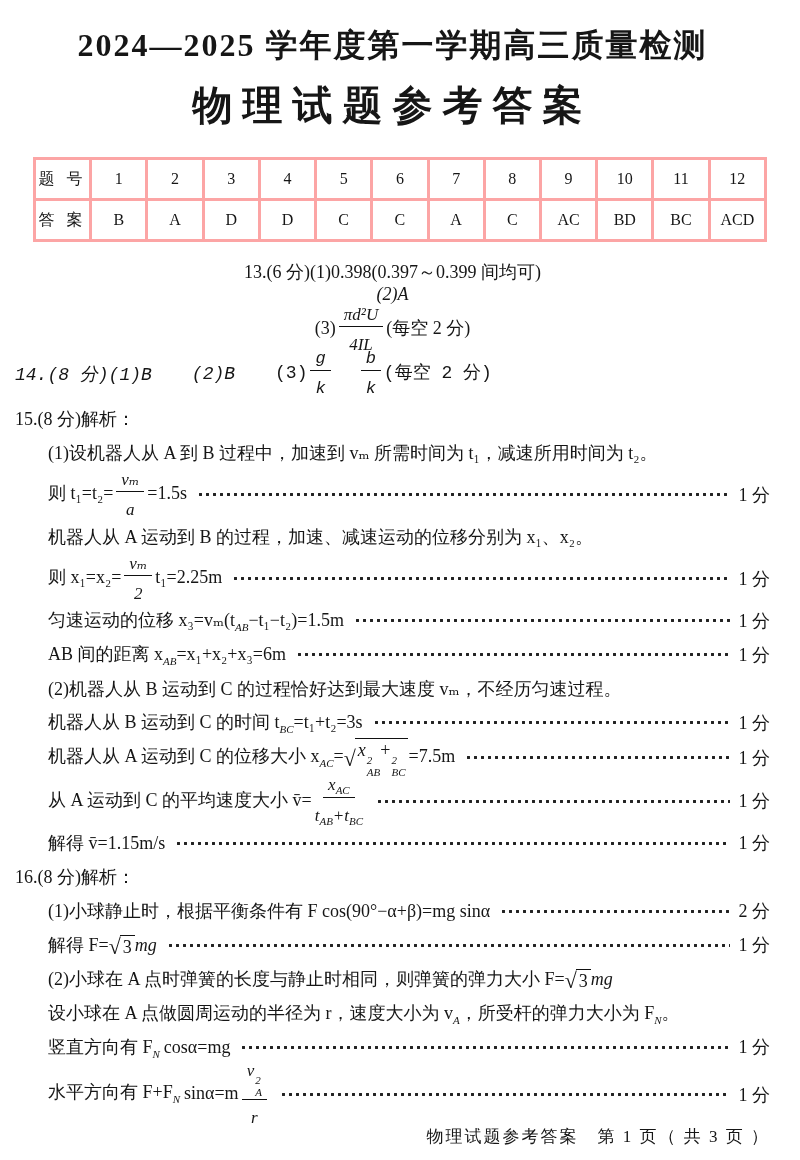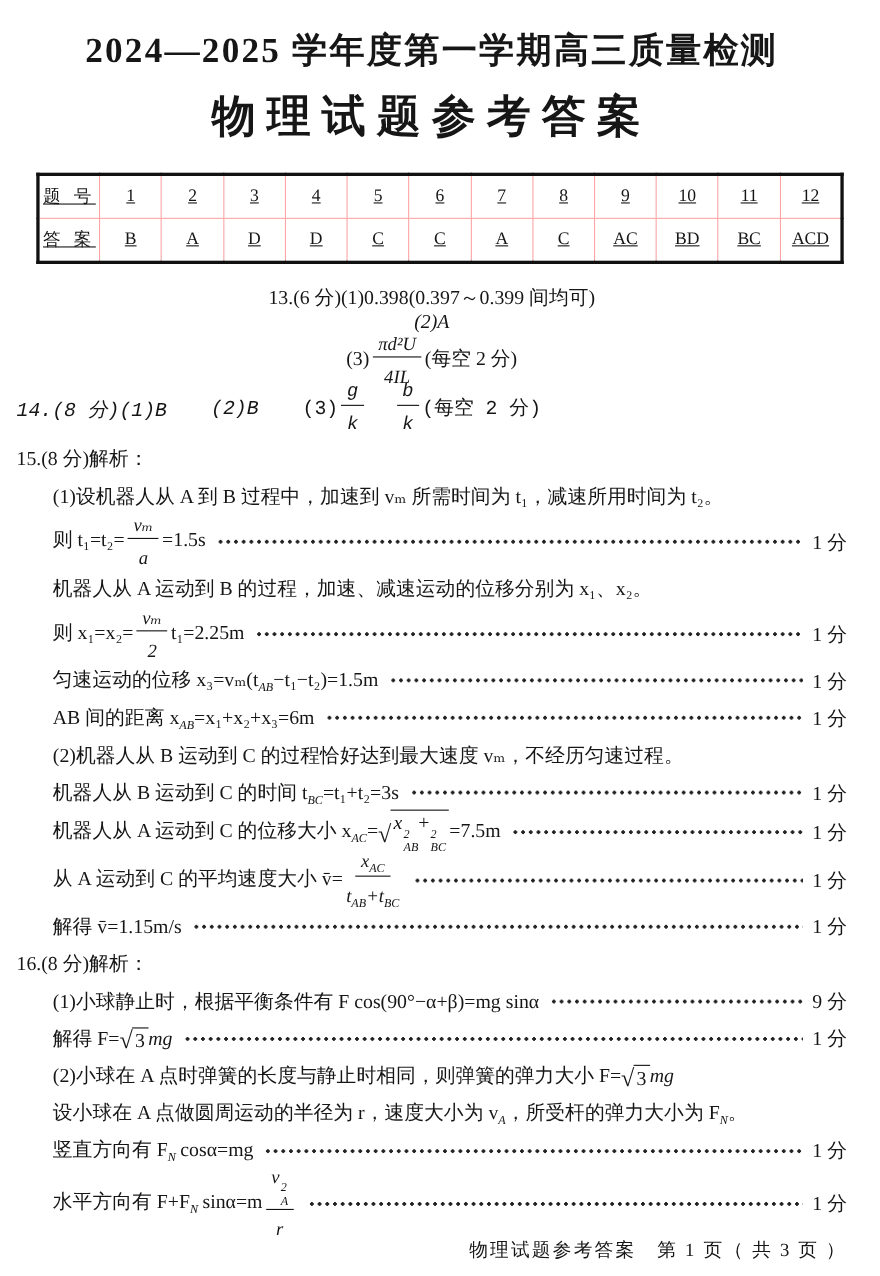--- a/index.html
+++ b/index.html
@@ -8,21 +8,21 @@
     font-family:"Liberation Serif","DejaVu Serif",serif;
     font-size:18px;overflow:hidden;
   }
   .page{box-sizing:border-box;display:flex;flex-direction:column;height:100%;
         padding:14px 30px 8px 15px;}
   .title1{text-align:center;font-weight:700;font-size:32px;letter-spacing:2px;margin-top:10px;}
   .title2{text-align:center;font-weight:800;font-size:40px;letter-spacing:10px;margin-top:10px;
           font-family:"Liberation Sans","DejaVu Sans",sans-serif;}
   table.ans{width:734px;margin:24px 0 0 18px;border-collapse:collapse;border:3px solid #111;
             table-layout:fixed;text-align:center;font-size:16px;}
-  table.ans td{border:1px solid #fca5a5;height:38px;padding:0;text-decoration:underline;}
+  table.ans td{border:3px solid #fca5a5;height:38px;padding:0;}
   table.ans td.lbl{letter-spacing:4px;}
   .line{display:flex;align-items:center;min-height:34px;}
   .line.tall{min-height:50px;}
   .ind{padding-left:33px;}
   .q13row{margin-top:18px;min-height:52px;flex-direction:column;}
   .q14row{min-height:56px;font-family:Liberation Mono, monospace;}
   .txt{flex:0 1 auto;white-space:nowrap;}
   .gap{display:inline-block;width:40px;}
   .gap-s{display:inline-block;width:24px;}
   .it{font-style:italic;}
@@ -192,21 +192,21 @@
     <span class="score">1 分</span>
   </div>
 
   <div class="line">
     <span class="txt">16.(8 分)解析：</span>
   </div>
 
   <div class="line ind">
     <span class="txt">(1)小球静止时，根据平衡条件有 F cos(90°−α+β)=mg sinα</span>
     <span class="lead"></span>
-    <span class="score">9 分</span>
+    <span class="score">2 分</span>
   </div>
 
   <div class="line ind">
     <span class="txt"><span>解得 F=</span><span class="sqrt">
           <span class="sg">√</span>
           <span class="rd">3</span>
         </span><span class="it">mg</span></span>
     <span class="lead"></span>
     <span class="score">1 分</span>
   </div>

